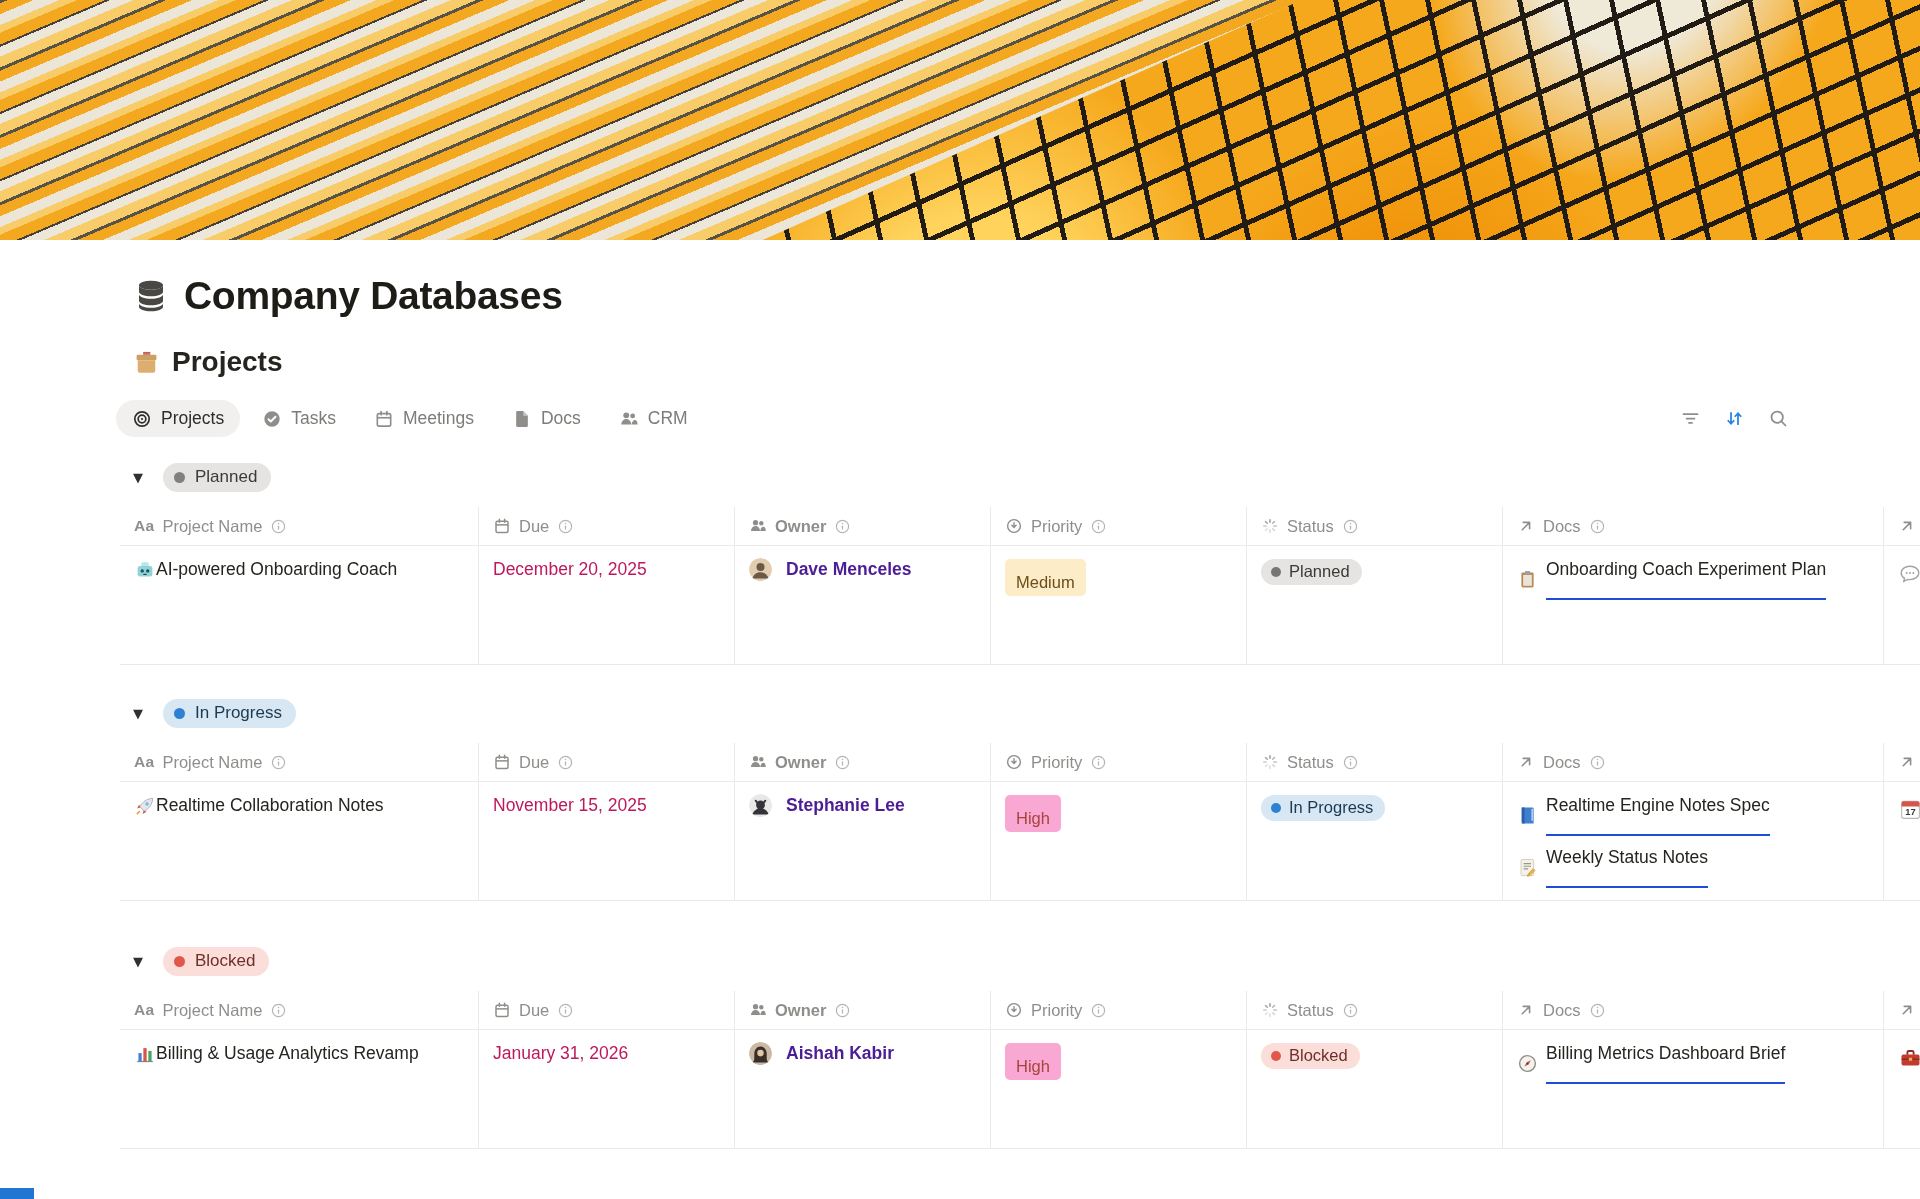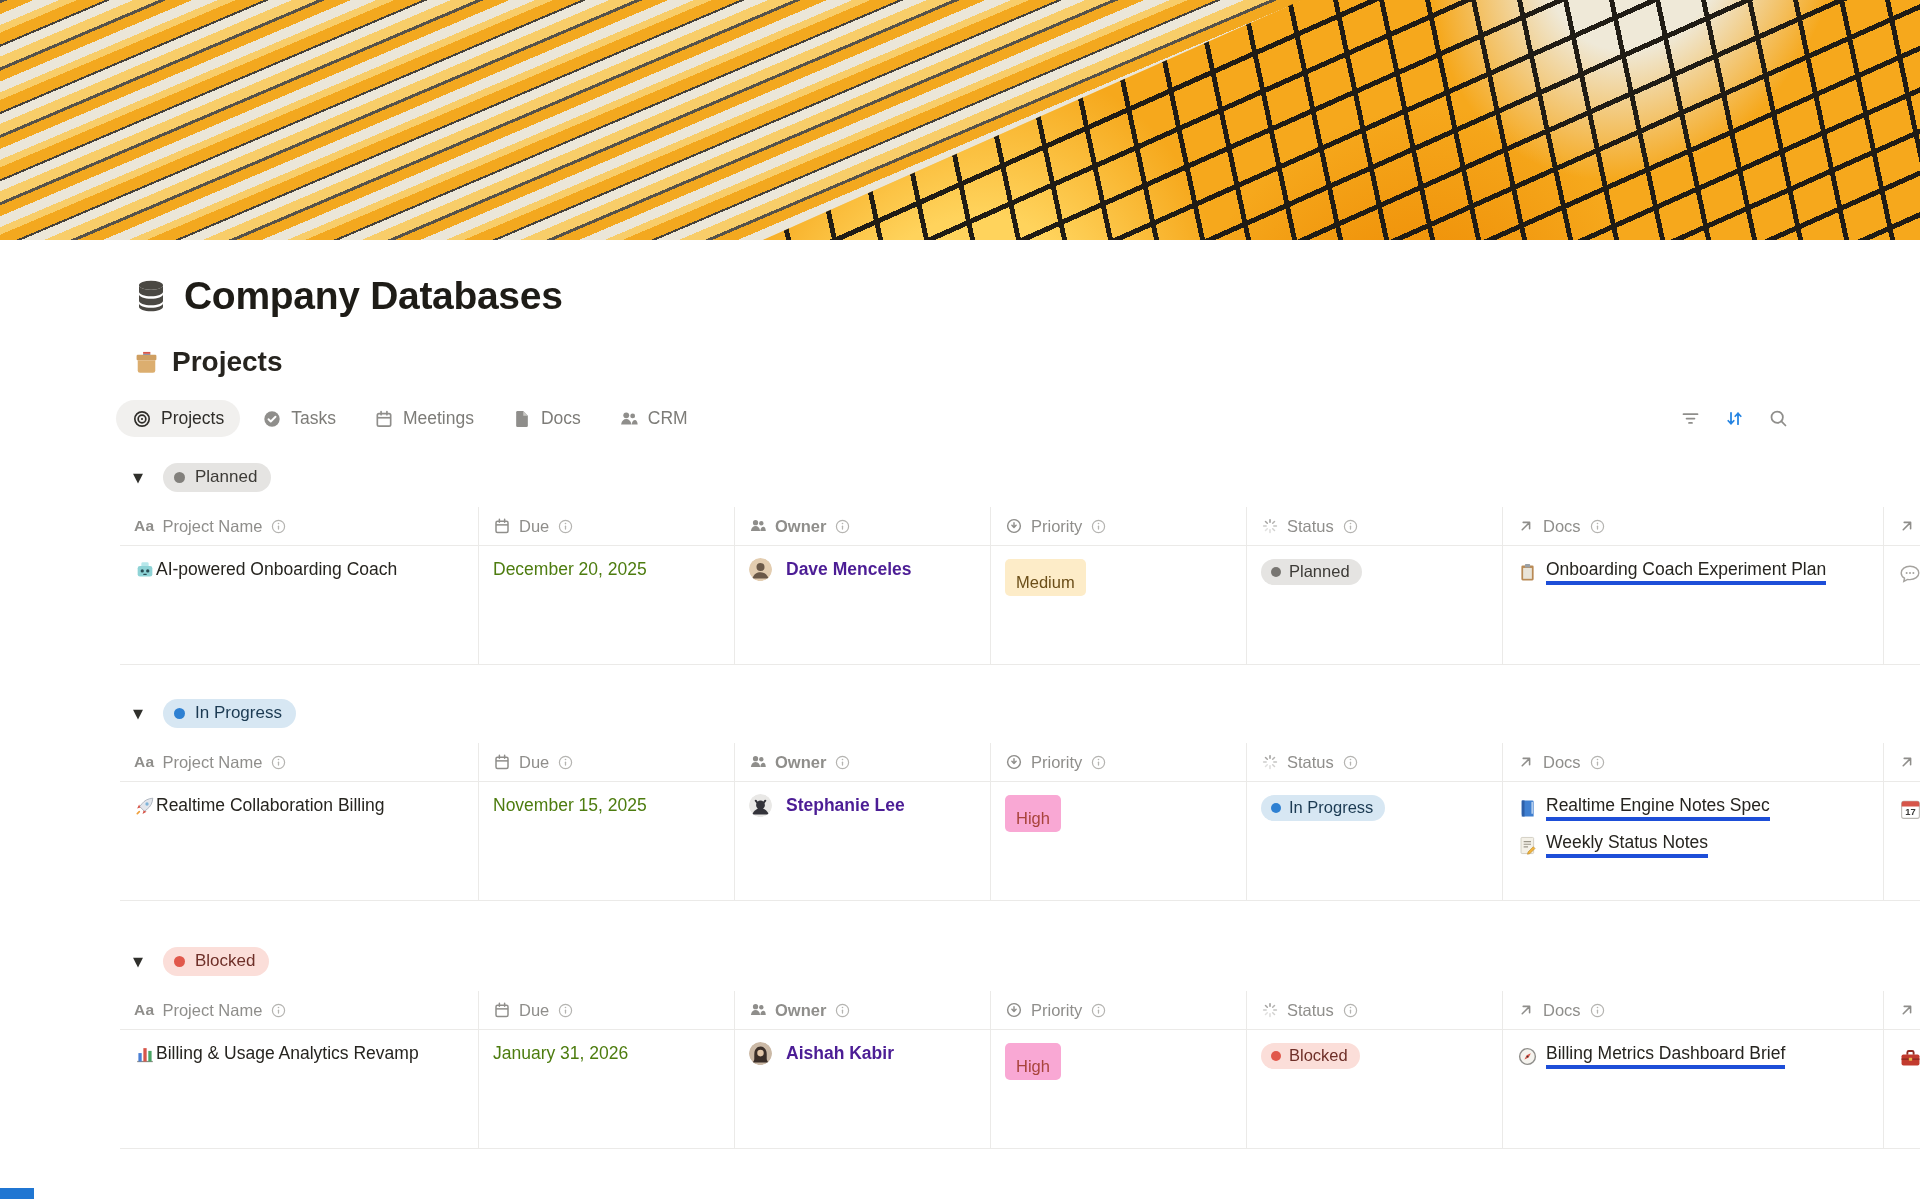--- a/index.html
+++ b/index.html
@@ -69,34 +69,34 @@
   .cell { border-right: 1px solid #ebeae8; padding: 0 12px 0 14px; }
   .col-name { width: 359px; } .col-due { width: 256px; } .col-owner { width: 256px; font-weight: bold; }
   .col-priority { width: 256px; } .col-status { width: 256px; } .col-docs { width: 381px; }
   .col-extra { width: 150px; border-right: none; }
   .th-cell { height: 38px; display: flex; align-items: center; gap: 8px;
              color: #8f8e8b; font-size: 16.5px; cursor: pointer; }
   .aa { font-size: 15.5px; font-weight: 600; letter-spacing: 0.3px; }
   .drow { border-bottom: 1px solid #ebeae8; }
   .drow .cell { min-height: 118px; padding-top: 13px; }
   .name-cell { display: flex; align-items: flex-start; font-size: 17.5px; font-weight: 500; color: #26241f; cursor: pointer; }
-  .plain-cell { font-size: 17.5px; color: #4d7c0f; cursor: pointer; }
+  .plain-cell { font-size: 17.5px; color: #be185d; cursor: pointer; }
   .owner-cell { display: flex; align-items: flex-start; gap: 14px; font-size: 17.5px; color: #4c1d95; cursor: pointer; }
   .avatar { width: 23px; height: 23px; border-radius: 50%; overflow: hidden; flex: none; margin-top: -1px; }
   .pill { display: inline-flex; align-items: center; gap: 8px; padding: 14px 11px 4px;
           border-radius: 5px; font-size: 16.5px; }
   .pill.round { border-radius: 999px; padding: 3px 12px 4px 10px; }
   .p-yellow { background: #fdecc8; color: #6b4e18; }
   .p-red    { background: #f9a8d4; color: #a8443c; }
   .s-gray   { background: #e5e4e2; color: #3c3a36; } .s-gray .dot { width:10px;height:10px;background:#787672; }
   .s-blue   { background: #d7e7f3; color: #1b3a52; } .s-blue .dot { width:10px;height:10px;background:#2e80d2; }
   .s-red    { background: #fbded9; color: #6e2f28; } .s-red .dot { width:10px;height:10px;background:#e1584b; }
   .docs-cell { display: flex; flex-direction: column; gap: 11px; }
   .doc-link { display: flex; align-items: center; gap: 8px; font-size: 17.5px; color: #26241f; cursor: pointer; width: fit-content; }
-  .doc-link .doc-label { border-bottom: 4px solid #1d4ed8; padding-bottom: 1px; text-align: center; }
+  .doc-link .doc-label { border-bottom: 2px solid #1d4ed8; padding-bottom: 18px; text-align: center; }
   .extra-cell { display: flex; align-items: flex-start; }
   .mini-cal-text { font-size: 9px; fill: #3a3a38; font-family: "Liberation Sans", sans-serif; font-weight: bold; }
   .peek-blue { position: absolute; left: 0; bottom: 0; width: 34px; height: 11px; background: #2076d2; }
   svg { display: block; }
 </style>
 </head>
 <body>
 
 <div class="cover">
   <div class="cover-stripes"></div>
@@ -473,21 +473,21 @@
         <div class="cell col-name">
           <div class="name-cell">
             <span>
               <svg viewBox="0 0 24 24" width="22" height="22">
                   <path d="M20.5 3.5c-5 .3-9 2.4-11.8 6L6.2 12.6l5.2 5.2 3.1-2.5c3.6-2.8 5.7-6.8 6-11.8z" fill="#e3e6ec" stroke="#9aa2ad" stroke-width="0.8"></path>
                   <circle cx="14.2" cy="9.8" r="1.8" fill="#7fb3d8"></circle>
                   <path d="M7 13.5l-3.6 1.2 2.2-4.4zM10.5 17l-1.2 3.6 4.4-2.2z" fill="#d6564a"></path>
                   <path d="M5.8 18.2L3.6 20.4" stroke="#f0a03c" stroke-width="1.8" stroke-linecap="round"></path>
                 </svg>
             </span>
-            <span>Realtime Collaboration Billing</span>
+            <span>Realtime Collaboration Notes</span>
           </div>
         </div>
         <div class="cell col-due plain-cell">
           <span>November 15, 2025</span>
         </div>
         <div class="cell col-owner">
           <div class="owner-cell">
             <span class="avatar">
               <svg viewBox="0 0 24 24" width="23" height="23">
                   <circle cx="12" cy="12" r="12" fill="#e9e8e6"></circle>

